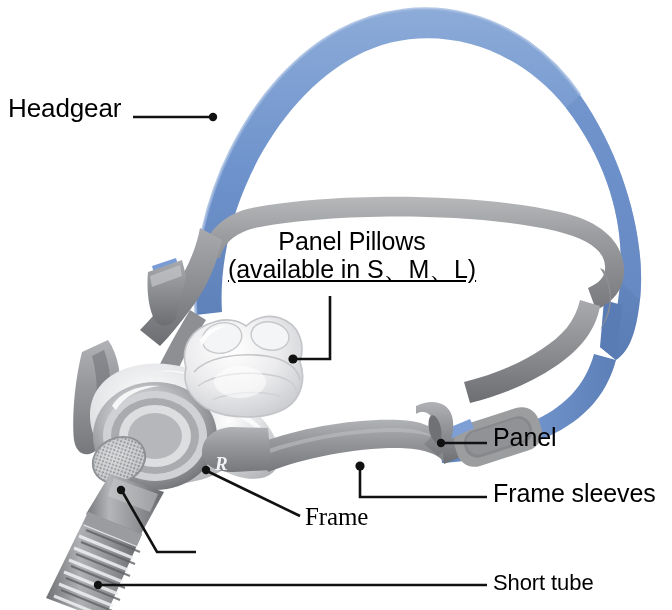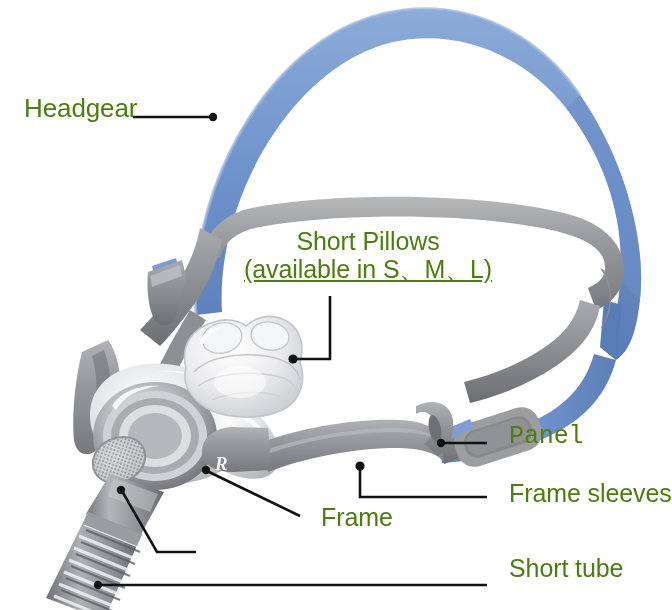--- a/index.html
+++ b/index.html
@@ -21,34 +21,33 @@
   #stage svg.layer {
     position: absolute;
     left: 0;
     top: 0;
     width: 672px;
     height: 610px;
   }
   .callout-text {
     position: absolute;
     font-family: "Liberation Sans", sans-serif;
-    color: #4d7c0f;
+    color: #000000;
     white-space: nowrap;
     line-height: 1.12;
     letter-spacing: -0.1px;
-    margin-left: 16px;
   }
   .cl-headgear   { left: 8px;   top: 94px;  font-size: 26px; }
   .cl-pillows    { left: 228px; top: 227px; font-size: 25px; text-align: center; }
   .cl-pillows .l2 { display:block;text-decoration:underline; }
-  .cl-panel      { left: 493px; top: 423px; font-size: 25px; font-family: Liberation Mono, monospace; }
+  .cl-panel      { left: 493px; top: 423px; font-size: 25px; }
   .cl-sleeves    { left: 493px; top: 479px; font-size: 25px; }
-  .cl-frame      { left: 305px; top: 503px; font-size: 25px; }
+  .cl-frame      { left: 305px; top: 503px; font-size: 25px; font-family: Liberation Serif, serif; }
   .cl-elbow      { left: 200px; top: 535px; font-size: 25px; }
-  .cl-shorttube  { left: 493px; top: 554px; font-size: 25px; }
+  .cl-shorttube  { left: 493px; top: 571px; font-size: 22px; }
 </style>
 </head>
 <body>
 
 <div id="stage">
 
   <svg class="layer" viewBox="0 0 672 610">
     <defs>
       <linearGradient id="gBlueTop" x1="0" y1="0" x2="0" y2="1">
         <stop offset="0%" stop-color="#8cabd8"></stop>
@@ -388,21 +387,21 @@
       <circle cx="360" cy="466" r="4.6"></circle>
       <circle cx="206" cy="470" r="4.2"></circle>
       <circle cx="121" cy="490" r="4.2"></circle>
       <circle cx="98" cy="585" r="4.2"></circle>
     </g>
   </svg>
 
   <div class="callout-text cl-headgear">Headgear</div>
 
   <div class="callout-text cl-pillows">
-    <span class="l1">Short Pillows</span>
+    <span class="l1">Panel Pillows</span>
     <span class="l2">(available in S、M、L)</span>
   </div>
 
   <div class="callout-text cl-panel">Panel</div>
 
   <div class="callout-text cl-sleeves">Frame sleeves</div>
 
   <div class="callout-text cl-frame">Frame</div>
 
 

